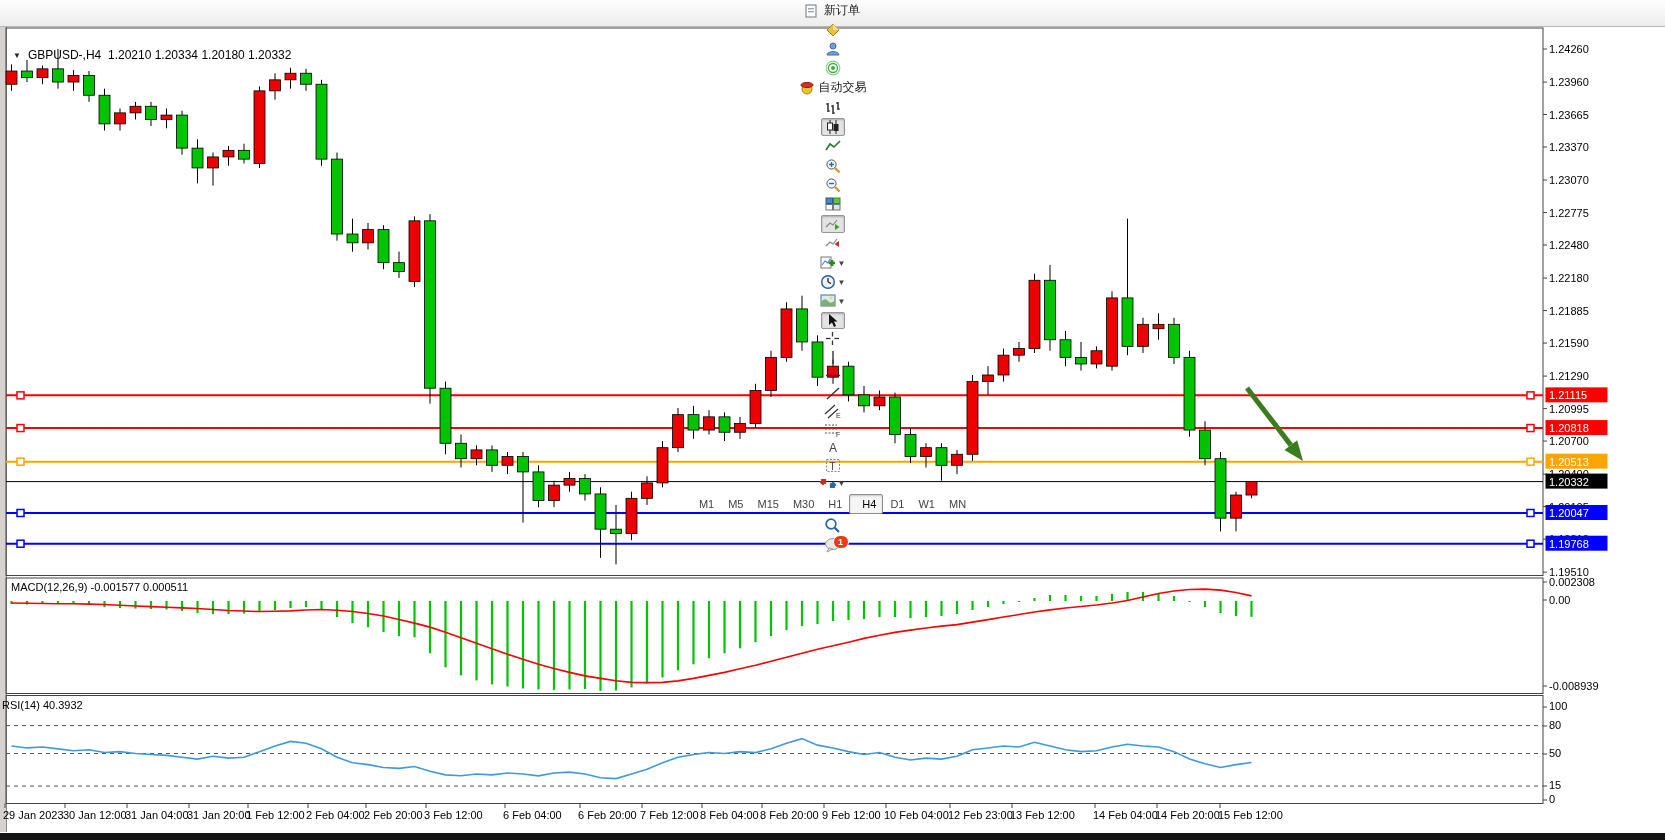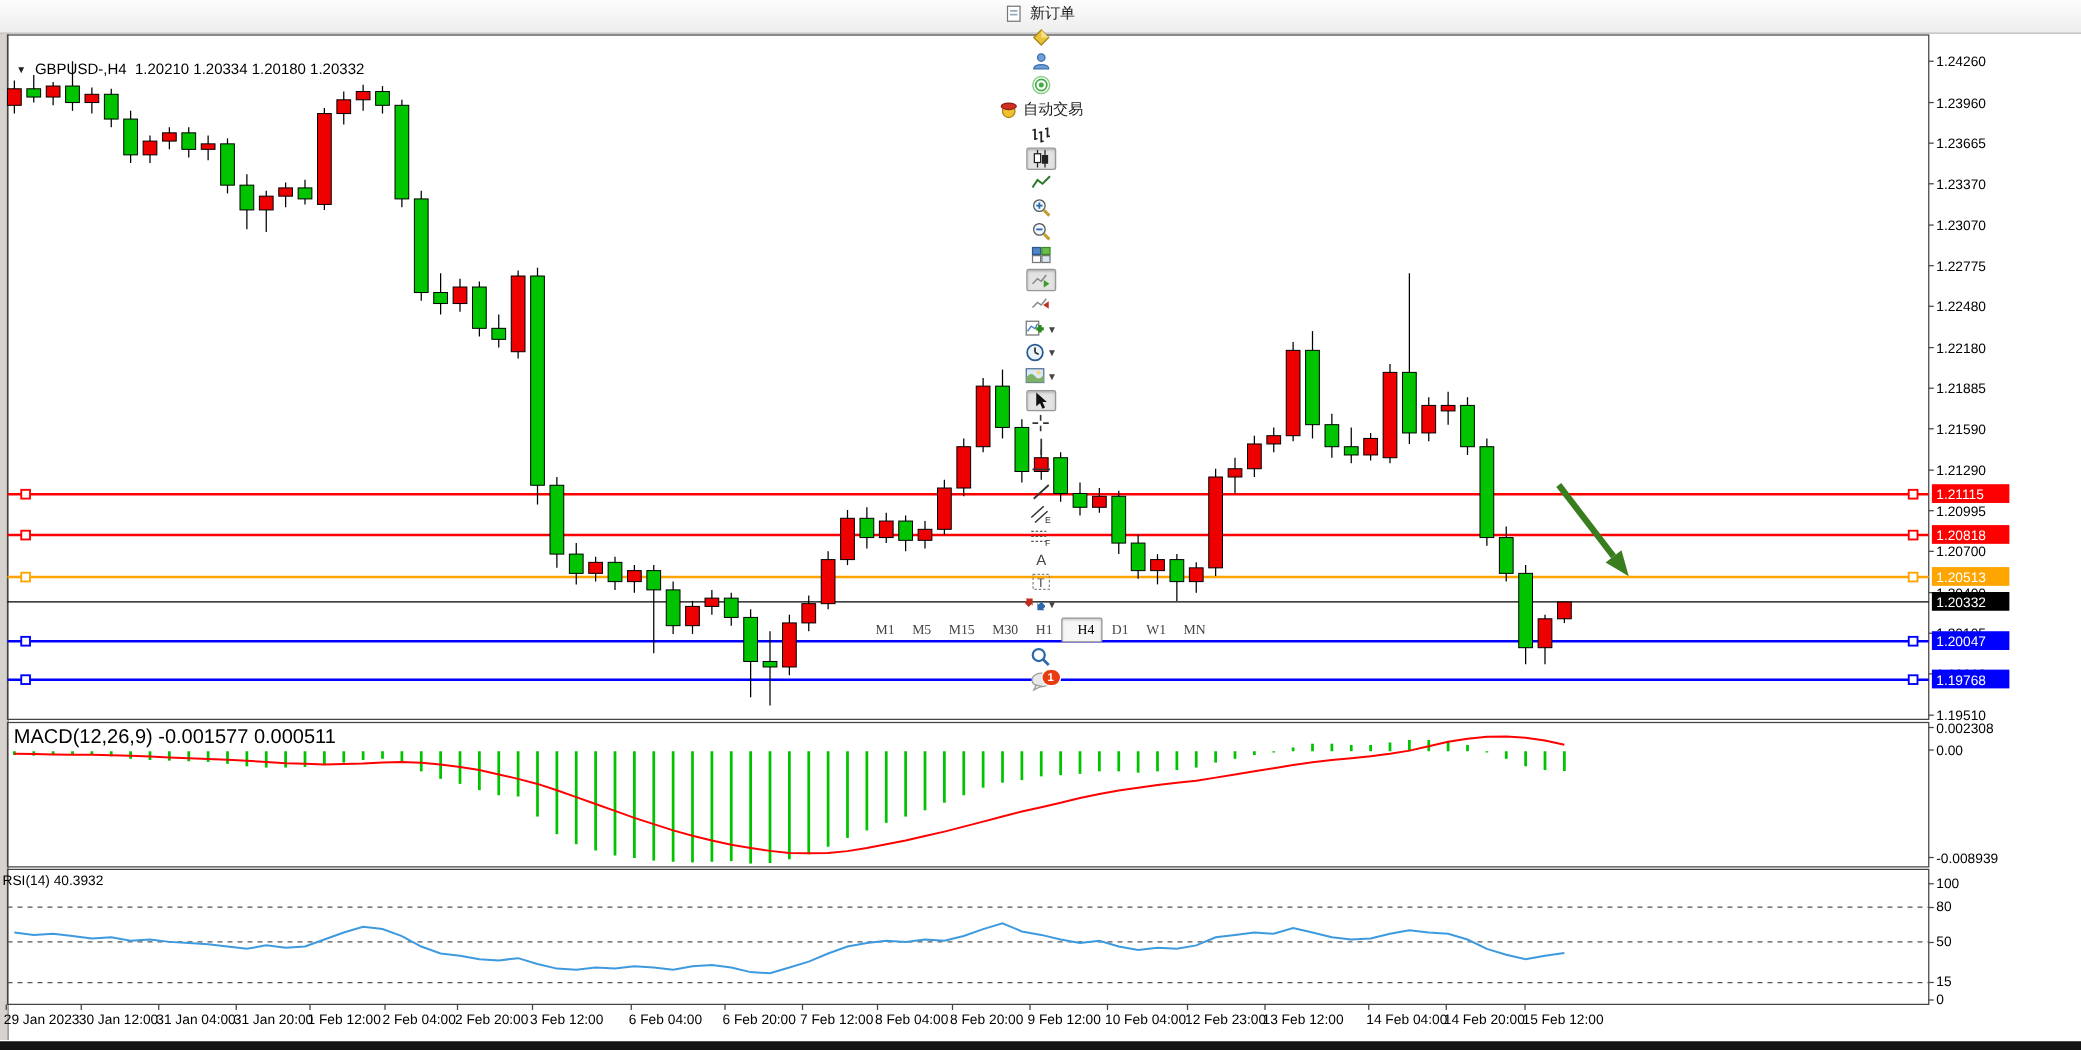--- a/index.html
+++ b/index.html
@@ -10,34 +10,34 @@
     display:flex;align-items:center;padding:0 4px;box-sizing:border-box;gap:1px;flex-direction:column;}
   .grip{width:4px;height:18px;margin:0 3px;background-image:radial-gradient(#9a9a9a 35%,transparent 36%);background-size:4px 4px;}
   .sep{width:1px;height:20px;background:#c6c6c6;margin:0 4px;}
   .tb{height:22px;min-width:24px;display:inline-flex;align-items:center;justify-content:center;
     border:1px solid transparent;background:transparent;border-radius:2px;padding:0 3px;font-family:inherit;}
   .tb.active{background:#e3e3e3;border:1px solid #979797;box-shadow:inset 0 1px 2px rgba(0,0,0,.25);}
   .tb svg{display:block;}
   .tb .lbl{font-size:12px;color:#1a1a1a;margin-left:4px;white-space:nowrap;}
   .caret{font-size:8px;color:#444;margin-left:2px;}
   .tf{height:20px;min-width:26px;border:1px solid transparent;background:transparent;
-    font-family:Liberation Serif, serif;font-size:11px;color:#444;border-radius:2px;}
+    font-family:Liberation Sans, sans-serif;font-size:11px;color:#444;border-radius:2px;}
   .tf.active{background:#f6f6f6;border:1px solid #8f8f8f;box-shadow:inset 0 1px 2px rgba(0,0,0,.2);color:#000;padding-left:12px;}
   .spacer{flex:1;}
   #notif{position:relative;}
   #notif .badge{position:absolute;top:-2px;right:-4px;background:#e83b10;color:#fff;font-size:9px;
     min-width:12px;height:12px;border-radius:7px;display:flex;align-items:center;justify-content:center;
     border:1px solid #fff;font-weight:bold;padding:0 1px;}
   
   #leftstrip{position:absolute;left:0;top:27px;width:6px;height:805px;background:#d6d3ce;border-right:1px solid #8a8a8a;z-index:1;}
   #plot{position:absolute;left:0;top:0;z-index:2;}
   .ovl{position:absolute;z-index:3;color:#000;white-space:nowrap;}
   #chart-title{left:13px;top:32px;font-size:12px;margin-top:16px;}
   #chart-title .tri{font-size:8px;color:#222;margin-right:7px;vertical-align:1px;}
-  #macd-label{left:11px;top:581px;font-size:16px;}
+  #macd-label{left:11px;top:581px;font-size:11px;}
   #rsi-label{left:2px;top:699px;font-size:11px;}
   #taskbar{position:absolute;left:0;top:833px;width:1665px;height:7px;background:#141414;z-index:4;}
 </style>
 </head>
 <body>
 
 <div id="app">
 
   <div id="toolbar">
     <span class="grip"></span>

